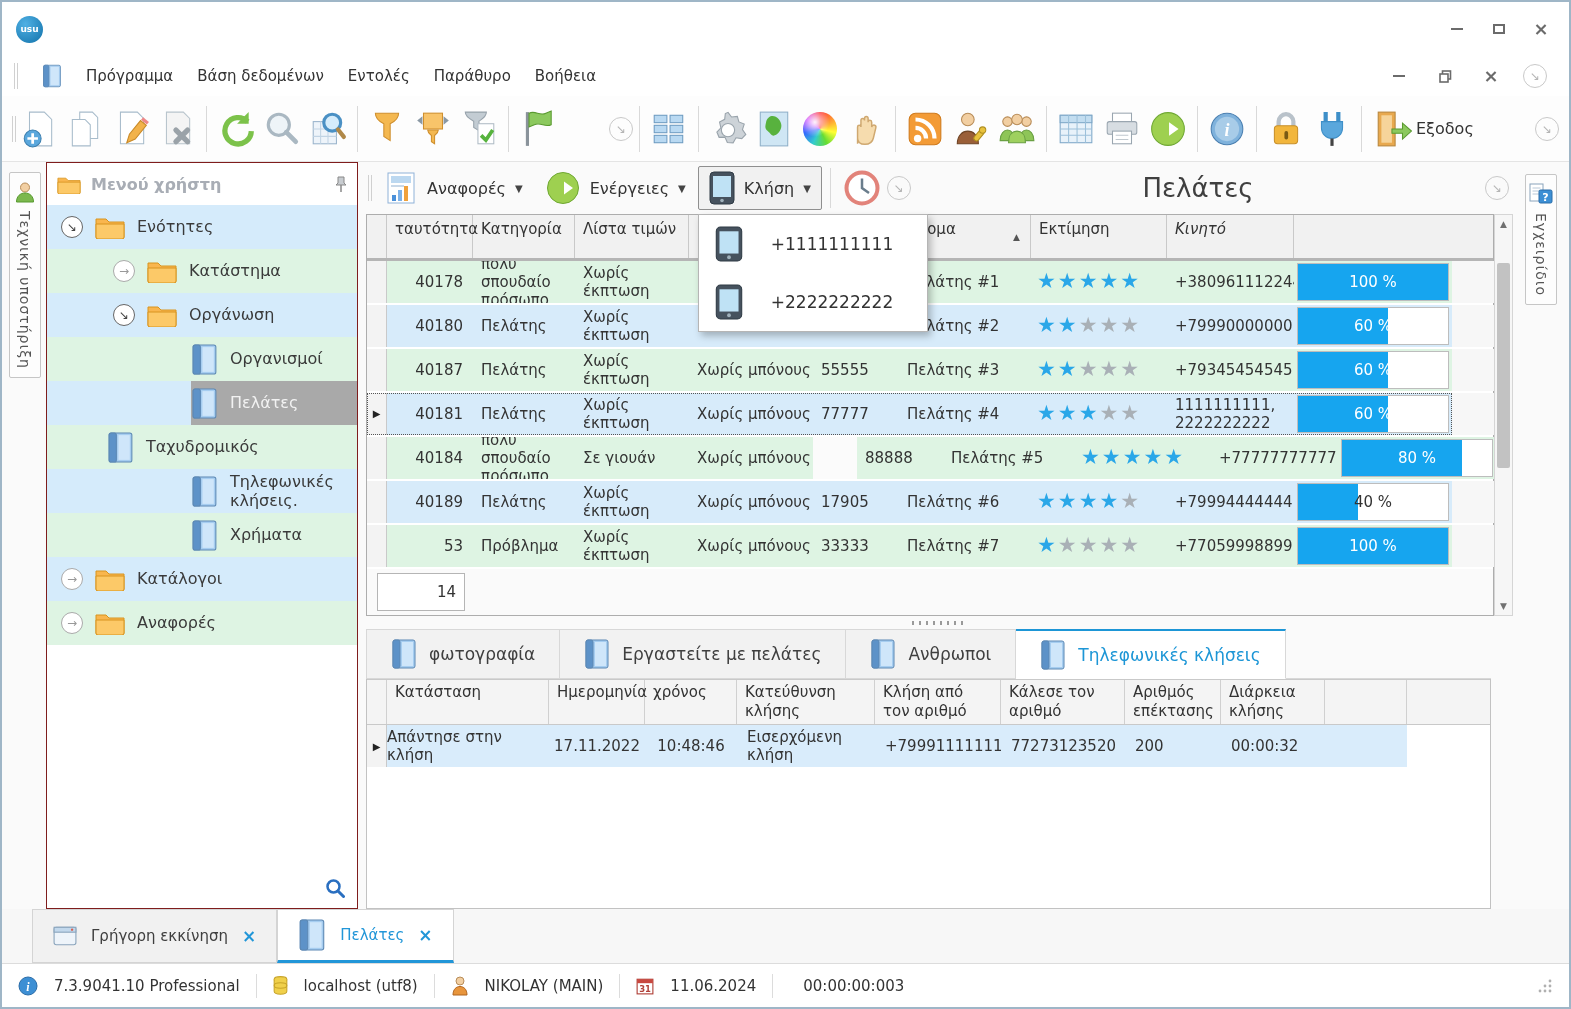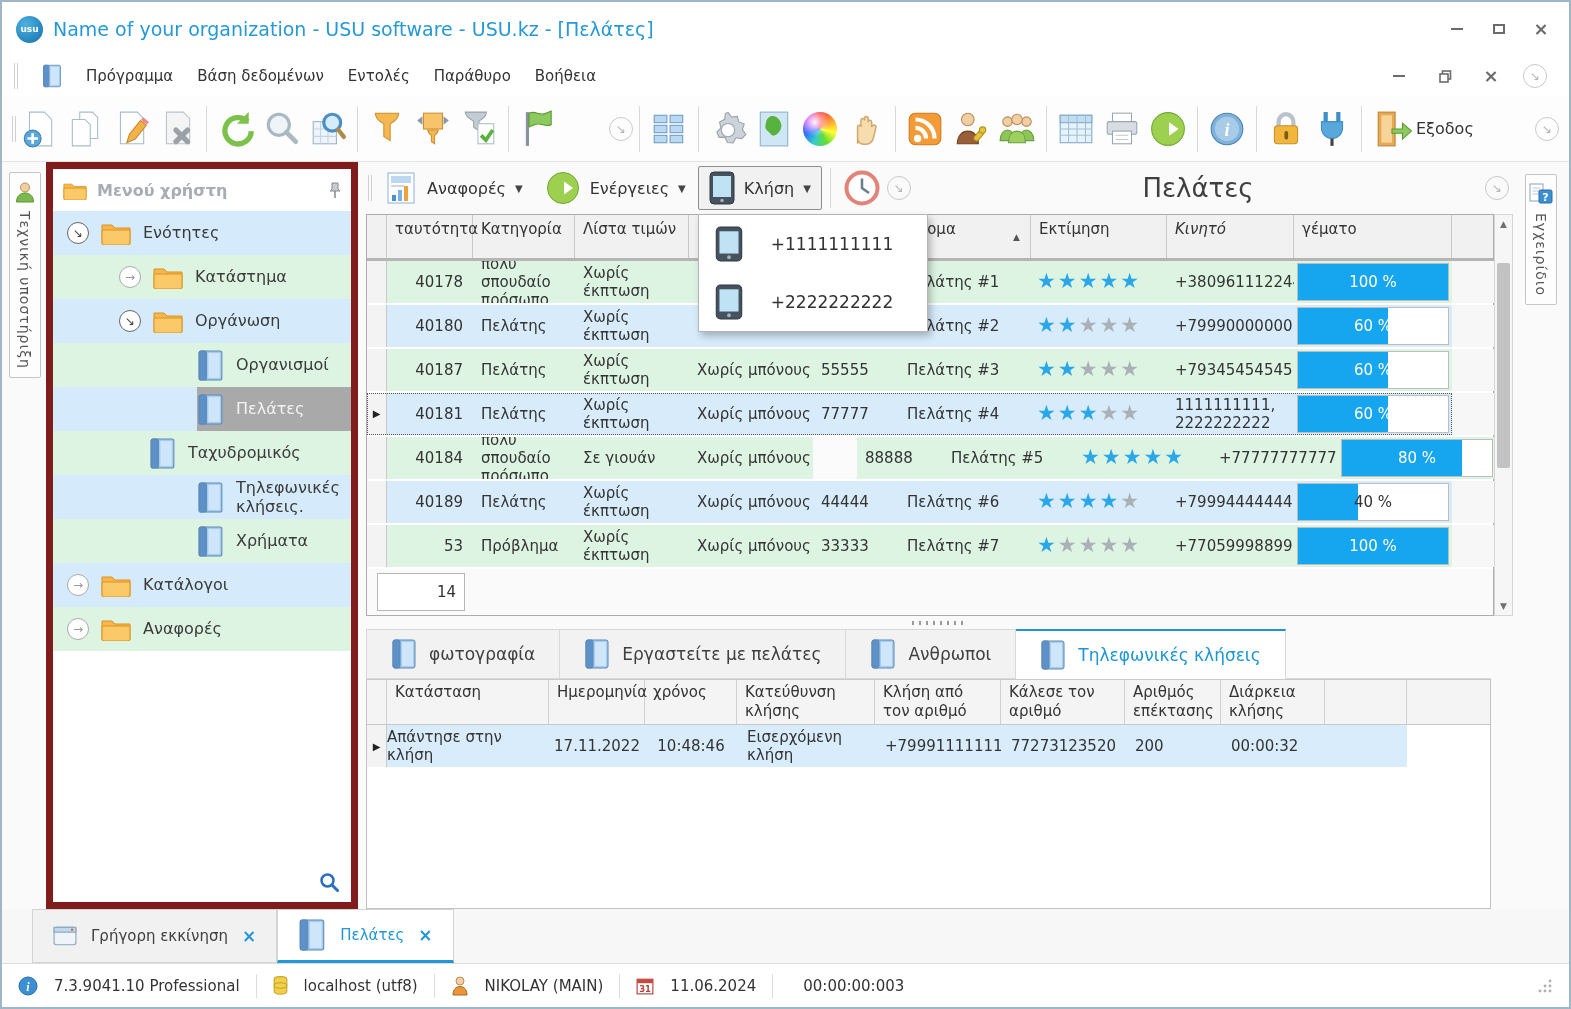--- a/index.html
+++ b/index.html
@@ -33,21 +33,21 @@
   .ball{width:34px;height:34px;border-radius:50%;
         background:radial-gradient(circle at 35% 30%,rgba(255,255,255,.95),rgba(255,255,255,0) 45%),
         conic-gradient(#f33,#f93,#ff3,#6d3,#3cc,#36f,#c3f,#f33);}
   
   .content{flex:1;display:flex;background:#fafafa;padding-left:6px;overflow:hidden;}
   .lstrip{width:34px;flex:none;padding-top:10px;display:flex;flex-direction:column;align-items:center;}
   .vbox{border:1px solid #c6c6c6;background:#fdfdfd;border-radius:2px;width:32px;padding:8px 0;
         display:flex;flex-direction:column;align-items:center;gap:8px;}
   .vtext{writing-mode:vertical-rl;font-size:14px;color:#555;letter-spacing:1px;}
   
-  .sidebar{width:312px;flex:none;margin-left:4px;border:7px solid #7f1d1d;background:#fff;
+  .sidebar{width:312px;flex:none;margin-left:4px;border:1px solid #7f1d1d;background:#fff;
            display:flex;flex-direction:column;overflow:hidden;}
   .sbhead{height:42px;flex:none;display:flex;align-items:center;gap:10px;padding:0 10px;}
   .sbtitle{font-size:16px;color:#a8adb5;font-weight:bold;flex:1;}
   .trow{min-height:44px;display:flex;align-items:center;font-size:16px;color:#3a3a3a;}
   .trow.b{background:#d5ebfb;} .trow.g{background:#def4e3;}
   .exp{width:22px;height:22px;border-radius:50%;display:flex;align-items:center;justify-content:center;
        font-size:12px;flex:none;margin-right:12px;background:#fff;}
   .exp.open{border:1.5px solid #666;color:#444;}
   .exp.closed{border:1.5px solid #aaa;color:#999;}
   .tlabel{line-height:1.2;}
@@ -129,21 +129,20 @@
   .grip{margin-left:auto;}
   svg{flex:none;display:block;}
 </style>
 </head>
 <body>
 
 <div id="win">
 
   <div class="titlebar">
     <div class="logo">usu</div>
-    <div class="apptitle">Name of your organization - USU software - USU.kz - [Πελάτες]</div>
     <div class="wctrls">
       <div class="wbtn">
           <div class="minbar"></div>
         </div>
       <div class="wbtn">
           <div class="maxbox"></div>
         </div>
       <div class="wbtn">
           <span class="xchar">×</span>
         </div>
@@ -443,21 +442,21 @@
               <span style="display: flex;">
                 <svg width="27" height="31" viewBox="0 0 26 30">
                   <rect x="2" y="1" width="22" height="28" rx="2" fill="#a6cdf0" stroke="#5c88b4"></rect>
                   <rect x="2" y="1" width="7" height="28" rx="2" fill="#5d92c8" stroke="#5c88b4"></rect>
                   <rect x="11" y="3" width="11" height="24" fill="#cfe6fa"></rect>
                 </svg>
               </span>
               <span class="tlabel" style="max-width: 132px;">Πελάτες</span>
             </span>
           </div>
-          <div class="trow g" style="padding-left: 96px;">
+          <div class="trow g" style="padding-left: 60px;">
             <span style="display: flex; margin-right: 12px;">
               <svg width="27" height="31" viewBox="0 0 26 30">
                 <rect x="2" y="1" width="22" height="28" rx="2" fill="#a6cdf0" stroke="#5c88b4"></rect>
                 <rect x="2" y="1" width="7" height="28" rx="2" fill="#5d92c8" stroke="#5c88b4"></rect>
                 <rect x="11" y="3" width="11" height="24" fill="#cfe6fa"></rect>
               </svg>
             </span>
             <span class="tlabel" style="max-width: 132px;">Ταχυδρομικός</span>
           </div>
           <div class="trow b" style="padding-left: 144px;">
@@ -595,23 +594,20 @@
               <div class="ghc" style="width: 132px;">
                 <span>Ονομα</span>
                 <span class="sorta">▲</span>
               </div>
               <div class="ghc" style="width: 136px;">
                 <span>Εκτίμηση</span>
               </div>
               <div class="ghc" style="width: 127px; font-style: italic;">
                 <span>Κινητό</span>
               </div>
-              <div class="ghc" style="width: 158px;">
-                <span>γέματο</span>
-              </div>
               <div class="ghc last" style="width: 43px;"></div>
             </div>
             <div class="grow green">
               <div class="gsub">
                 <div class="gc ind" style="width: 20px;"></div>
                 <div class="gc row num" style="width: 86px;">40178</div>
                 <div class="gc row pad" style="width: 102px;">πολύ σπουδαίο πρόσωπο</div>
                 <div class="gc row pad" style="width: 114px;">Χωρίς έκπτωση</div>
                 <div class="gc row pad" style="width: 124px;"></div>
                 <div class="gc row pad" style="width: 86px;"></div>
@@ -747,21 +743,21 @@
               </div>
               <div class="gc fill2" style="width: 43px;"></div>
             </div>
             <div class="grow blue">
               <div class="gsub">
                 <div class="gc ind" style="width: 20px;"></div>
                 <div class="gc row num" style="width: 86px;">40189</div>
                 <div class="gc row pad" style="width: 102px;">Πελάτης</div>
                 <div class="gc row pad" style="width: 114px;">Χωρίς έκπτωση</div>
                 <div class="gc row pad" style="width: 124px;">Χωρίς μπόνους</div>
-                <div class="gc row pad" style="width: 86px;">44444</div>
+                <div class="gc row pad" style="width: 86px;">17905</div>
                 <div class="gc row pad" style="width: 132px;">Πελάτης #6</div>
                 <div class="gc row" style="width: 136px; padding-left: 6px;">
                   <span class="star on">★</span>
                   <span class="star on">★</span>
                   <span class="star on">★</span>
                   <span class="star on">★</span>
                   <span class="star off">★</span>
                 </div>
                 <div class="gc row pad" style="width: 127px;">+79994444444</div>
                 <div class="gc row" style="width: 158px;">

